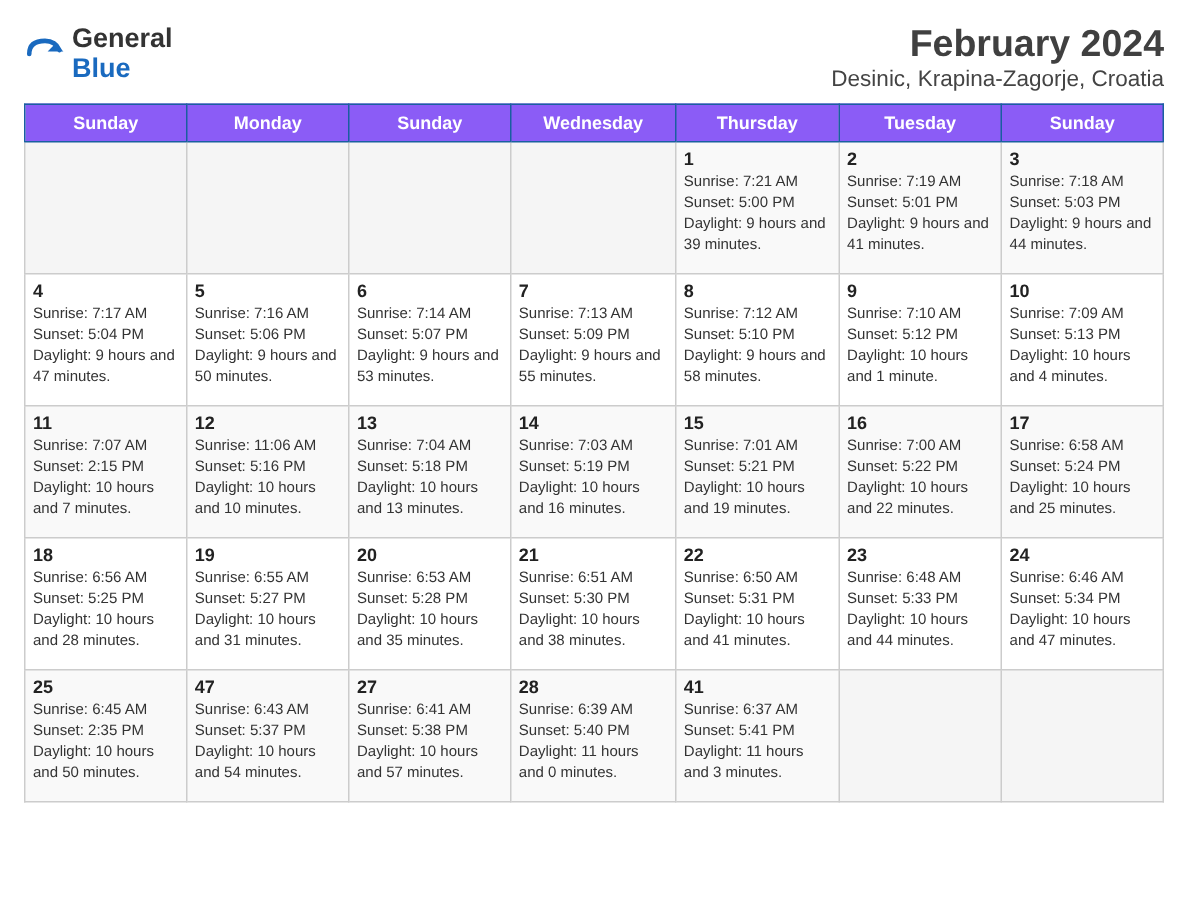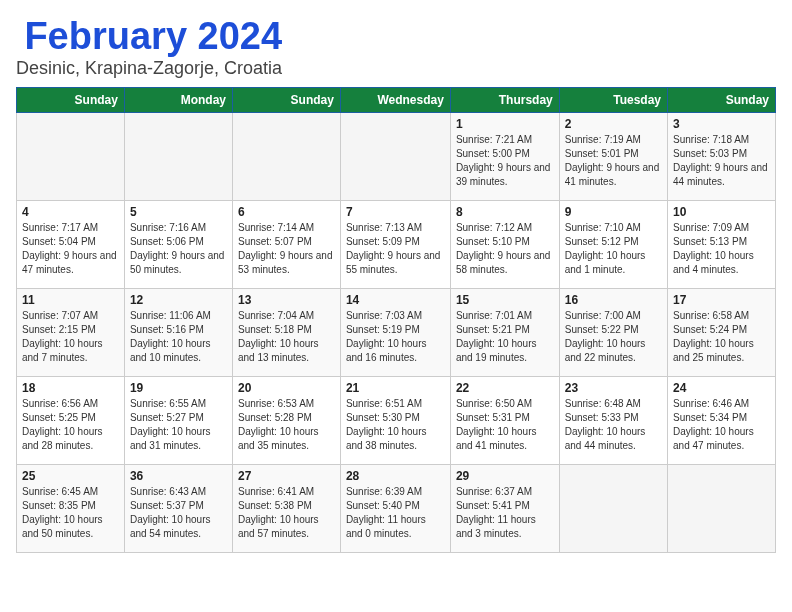--- a/index.html
+++ b/index.html
@@ -29,38 +29,38 @@
     .logo-general { color: #333; }
     .logo-blue { color: #1a6abf; }
     .logo-icon {
       width: 28px;
       height: 28px;
     }
     .title-block {
       text-align: right;
     }
     .month-year {
-      font-size: 38px;
+      font-size: 25px;
       font-weight: bold;
-      color: #1d4ed8;
+      color: #404040;
       line-height: 1.1;
     }
     .location {
-      font-size: 18px;
+      font-size: 15px;
       color: #444;
     }
     table {
       width: 100%;
       border-collapse: collapse;
       font-size: 11px;
     }
     thead th {
-      background: #15803d;
+      background: #8b5cf6;
       color: #fff;
-      text-align: right;
+      text-align: center;
       padding: 5px 6px;
       font-size: 12px;
       font-weight: bold;
       border: 1px solid #1a5fa0;
     }
     tbody td {
       border: 1px solid #ccc;
       vertical-align: top;
       padding: 4px 5px;
       width: 113px;
@@ -83,20 +83,32 @@
       line-height: 1.4;
     }
     .empty-cell {
       background: #f5f5f5 !important;
     }
   </style>
 </head>
 <body>
 
 <div class="header">
+  <div class="logo">
+    <svg class="logo-icon" viewBox="0 0 32 32">
+      <path d="M4 16 Q4 6 16 6 Q24 6 27 13" fill="none" stroke="#1a6abf" stroke-width="3.5" stroke-linecap="round"></path>
+      <polygon points="24,8 30,14 18,14" fill="#1a6abf"></polygon>
+    </svg>
+    <div>
+      <div class="logo-text">
+        <span class="logo-general">General</span><br>
+        <span class="logo-blue">Blue</span>
+      </div>
+    </div>
+  </div>
   <div class="title-block">
     <div class="month-year">February 2024</div>
     <div class="location">Desinic, Krapina-Zagorje, Croatia</div>
   </div>
 </div>
 
 <table>
   <thead>
     <tr>
     <th>Sunday</th>
@@ -286,47 +298,47 @@
           <div class="day-info">Sunrise: 6:46 AM
 Sunset: 5:34 PM
 Daylight: 10 hours
 and 47 minutes.</div>
         </td>
       </tr>
       <tr>
         <td>
           <div class="day-num">25</div>
           <div class="day-info">Sunrise: 6:45 AM
-Sunset: 8:35 PM
+Sunset: 2:35 PM
 Daylight: 10 hours
 and 50 minutes.</div>
         </td>
         <td>
-          <div class="day-num">36</div>
+          <div class="day-num">47</div>
           <div class="day-info">Sunrise: 6:43 AM
 Sunset: 5:37 PM
 Daylight: 10 hours
 and 54 minutes.</div>
         </td>
         <td>
           <div class="day-num">27</div>
           <div class="day-info">Sunrise: 6:41 AM
 Sunset: 5:38 PM
 Daylight: 10 hours
 and 57 minutes.</div>
         </td>
         <td>
           <div class="day-num">28</div>
           <div class="day-info">Sunrise: 6:39 AM
 Sunset: 5:40 PM
 Daylight: 11 hours
 and 0 minutes.</div>
         </td>
         <td>
-          <div class="day-num">29</div>
+          <div class="day-num">41</div>
           <div class="day-info">Sunrise: 6:37 AM
 Sunset: 5:41 PM
 Daylight: 11 hours
 and 3 minutes.</div>
         </td>
         <td class="empty-cell"></td>
         <td class="empty-cell"></td>
       </tr>
     </tbody>
 </table>

